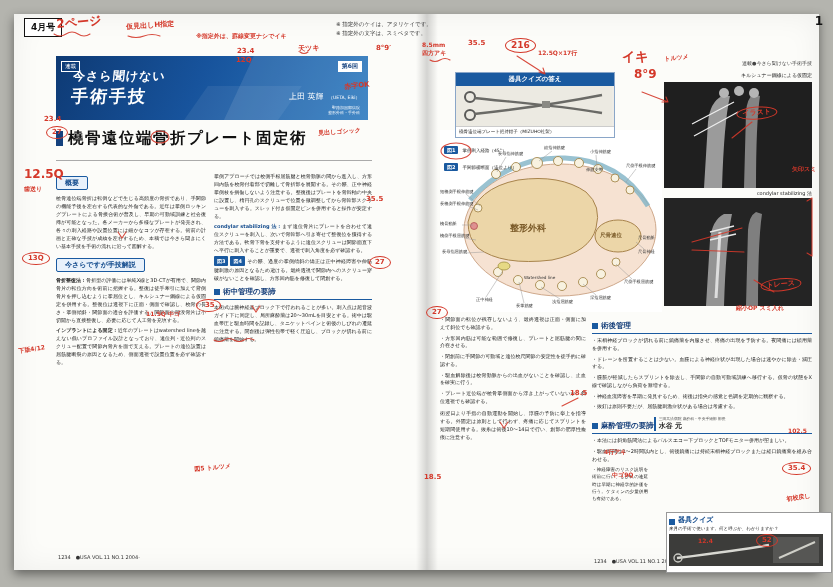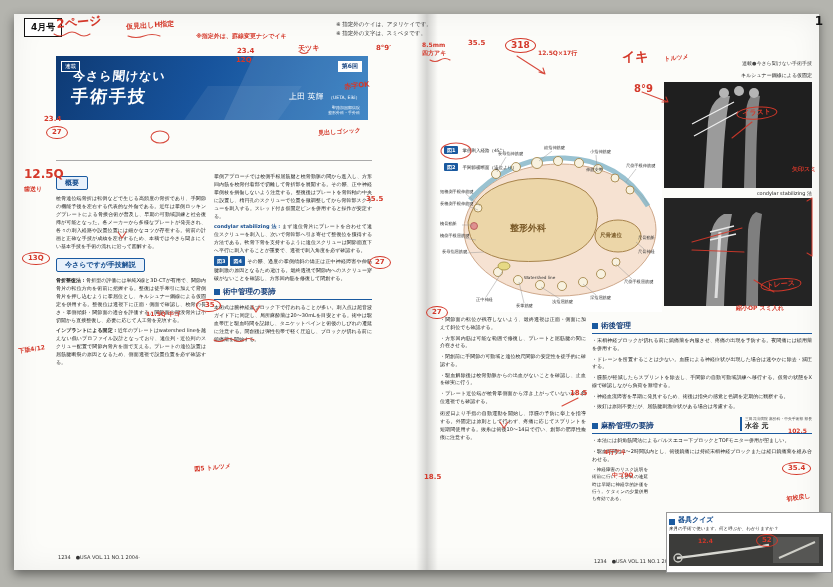--- a/index.html
+++ b/index.html
@@ -57,21 +57,21 @@
   .qa-box{position:absolute;left:455px;top:72px;width:158px;border:1px solid #8aa6c8;background:#fff;z-index:4;}
   .qa-title{background:#1a5aa0;color:#fff;font-size:6.5px;font-weight:bold;text-align:center;padding:2px 0;}
   .qa-photo{height:40px;background:#eeece6;border-bottom:1px solid #ccc;}
   .qa-cap{font-size:4.5px;padding:2px 3px;color:#222;line-height:1.4;}
   .diagram{position:absolute;left:440px;top:130px;width:222px;height:182px;background:#fff;}
   .dlabels{position:absolute;inset:0;}
   .dlabel{position:absolute;font-size:4.2px;color:#333;white-space:nowrap;line-height:1;}
   .bonelabel{position:absolute;font-weight:bold;color:#7a5a28;white-space:nowrap;}
   .xr-cap{position:absolute;font-size:5px;color:#222;width:148px;}
   .xr{position:absolute;width:148px;background:#222;}
-  .anes-head{display:flex;justify-content:space-between;align-items:flex-end;border-bottom:1px solid #1a5aa0;
+  .anes-head{display:flex;justify-content:flex-start;align-items:flex-end;border-bottom:1px solid #1a5aa0;
              padding-bottom:2px;margin:6px 0 3px;}
   .anes-title{display:flex;align-items:center;gap:3px;font-size:7.5px;font-weight:bold;color:#123c78;}
   .author-box{border-left:2px solid #1a5aa0;padding-left:3px;text-align:left;line-height:1.3;}
   .au-affil{font-size:3.8px;color:#555;}
   .au-name{font-size:7px;font-weight:bold;color:#222;}
   .narrow{width:56px;}
   .quiz-box{position:absolute;left:652px;top:498px;width:160px;border:1px solid #999;background:#fff;
             padding:2px;z-index:4;}
   .qz-head{display:flex;align-items:flex-end;gap:3px;font-size:7px;font-weight:bold;color:#114a8c;margin-bottom:1px;}
   .qz-q{font-size:4.5px;color:#222;line-height:1.4;margin-bottom:2px;}
@@ -97,20 +97,24 @@
         <div class="l2">手術手技</div>
       </div>
       <div class="banner-author">
         <div><span class="ba-name">上田 英輝</span>
              <span class="ba-sub">（UETA, Eiki）</span></div>
         <div class="ba-affil">聖路加国際病院</div>
         <div class="ba-affil">整形外科・手外科</div>
       </div>
     </div>
 
+    <h1 class="article-title" style="left:42px;top:114px;">
+      <span class="tmark"></span>
+      <span>橈骨遠位端骨折プレート固定術</span>
+    </h1>
     <div class="title-rule" style="left:42px;top:146px;"></div>
 
     <div class="col" style="left:200px;top:156px;width:158px;height:382px;">
       <p class="body">掌側アプローチでは橈側手根屈筋腱と橈骨動脈の間から進入し、方形回内筋を橈骨付着部で切離して骨折部を展開する。その際、正中神経掌側枝を損傷しないよう注意する。整復後はプレートを骨幹軸の中央に設置し、楕円孔のスクリューで位置を微調整してから骨幹部スクリューを刺入する。スレッド付き仮固定ピンを併用すると操作が安定する。</p>
       <p class="body">
         <span class="bold blue">condylar stabilizing 法：</span><span>まず遠位骨片にプレートを合わせて遠位スクリューを刺入し、次いで骨幹部へ引き寄せて整復位を獲得する方法である。軟骨下骨を支持するように遠位スクリューは関節面直下へ平行に刺入することが重要で、透視で刺入角度を必ず確認する。</span>
       </p>
       <p class="body">
         <span class="figtag">図3</span><span class="figtag">図4</span><span>その際、過度の掌側傾斜の矯正は正中神経障害や伸筋腱刺激の原因となるため避ける。最終透視で関節内へのスクリュー穿破がないことを確認し、方形回内筋を修復して閉創する。</span>
       </p>
@@ -130,20 +134,34 @@
       </p>
       <p class="body">
         <span class="bold">インプラントによる固定：</span><span>近年のプレートはwatershed lineを越えない低いプロファイル設計となっており、遠位列・近位列のスクリュー配置で関節内骨片を面で支える。プレートの遠位設置は屈筋腱断裂の原因となるため、側面透視で設置位置を必ず確認する。</span>
       </p>
     </div>
 
     <div class="footer" style="left:44px;top:540px;">1234　●USA VOL.11 NO.1 2004-</div>
 
     <div class="running-head" style="left:674px;top:46px;">連載●今さら聞けない手術手技</div>
 
+    <div class="qa-box" style="left:441px;top:58px;">
+      <div class="qa-title">器具クイズの答え</div>
+      <div class="qa-photo">
+        <svg width="156" height="40" viewBox="0 0 156 40">
+          <rect x="0" y="0" width="156" height="40" fill="#eceae2"></rect>
+          <circle cx="14" cy="29" r="5" fill="none" stroke="#5a5a58" stroke-width="2"></circle>
+          <circle cx="14" cy="11" r="5" fill="none" stroke="#5a5a58" stroke-width="2"></circle>
+          <path d="M18,28 C55,24 100,18 146,9" fill="none" stroke="#6a6a66" stroke-width="2.4"></path>
+          <path d="M18,12 C55,16 100,19 146,27" fill="none" stroke="#6a6a66" stroke-width="2.4"></path>
+          <rect x="86" y="15" width="8" height="7" fill="#8a8a84"></rect>
+        </svg>
+      </div>
+      <div class="qa-cap">橈骨遠位端プレート把持鉗子（MIZUHO社製）</div>
+    </div>
 
     <div class="diagram" style="left:426px;top:116px;">
       <svg width="222" height="182" viewBox="0 0 222 182">
         <ellipse cx="120" cy="100" rx="96" ry="66" fill="#f6e2d2" stroke="#cfa98c" stroke-width="1"></ellipse>
         <path d="M30,70 Q70,26 125,28 Q180,30 208,76" fill="none" stroke="#7fb3c6" stroke-width="5" opacity="0.8"></path>
         <path d="M28,92 Q36,58 78,50 Q120,44 146,62 Q162,76 156,98 Q150,122 112,130 Q62,136 38,118 Q28,108 28,92 Z" fill="#ecd6a8" stroke="#a8844c" stroke-width="1"></path>
         <ellipse cx="178" cy="106" rx="23" ry="16" fill="#ecd6a8" stroke="#a8844c" stroke-width="1"></ellipse>
         <g fill="#f8f2e0" stroke="#9c7c3c" stroke-width="0.8">
           <circle cx="56" cy="44" r="4.5"></circle>
             <circle cx="76" cy="37" r="4.5"></circle>
@@ -344,25 +362,25 @@
       <span class="annot circ" style="left: 22px; top: 252px; font-size: 7px;">13Q</span>
       <span class="annot" style="left: 18px; top: 348px; font-size: 6px; transform: rotate(-8deg);">下版4/12</span>
       <span class="annot" style="left: 146px; top: 311px; font-size: 6px;">11.5Q 中ゴ</span>
       <span class="annot circ" style="left: 196px; top: 299px; font-size: 7px; padding-left: 8px;">35</span>
       <span class="annot" style="left: 366px; top: 196px; font-size: 7px;">35.5</span>
       <span class="annot circ" style="left: 369px; top: 256px; font-size: 7px;">27</span>
       <span class="annot" style="left: 194px; top: 466px; font-size: 6px; transform: rotate(-5deg);">図5 トルツメ</span>
       <span class="annot" style="left: 422px; top: 42px; font-size: 6px;">8.5mm</span>
       <span class="annot" style="left: 422px; top: 50px; font-size: 6px;">四方アキ</span>
       <span class="annot" style="left: 468px; top: 40px; font-size: 7px;">35.5</span>
-      <span class="annot circ" style="left: 505px; top: 38px; font-size: 9px;">318</span>
+      <span class="annot circ" style="left: 505px; top: 38px; font-size: 9px;">216</span>
       <span class="annot" style="left: 538px; top: 50px; font-size: 6px;">12.5Q×17行</span>
       <span class="annot" style="left: 622px; top: 50px; font-size: 13px;">イキ</span>
       <span class="annot" style="left: 664px; top: 56px; font-size: 6px; transform: rotate(-6deg);">トルツメ</span>
-      <span class="annot" style="left: 634px; top: 84px; font-size: 10px;">8°9</span>
+      <span class="annot" style="left: 634px; top: 68px; font-size: 12px;">8°9</span>
       <span class="annot circ" style="left: 736px; top: 108px; font-size: 7px; transform: rotate(-4deg);">イラスト</span>
       <span class="annot" style="left: 792px; top: 166px; font-size: 6px;">矢印スミ</span>
       <span class="annot circ" style="left: 760px; top: 280px; font-size: 7px; transform: rotate(-5deg);">トレース</span>
       <span class="annot" style="left: 736px; top: 305px; font-size: 6px;">縮小OP スミ入れ</span>
       <span class="annot circ" style="left: 426px; top: 306px; font-size: 7px;">27</span>
       <span class="annot" style="left: 570px; top: 390px; font-size: 7px;">18.5</span>
       <span class="annot" style="left: 604px; top: 449px; font-size: 6px;">4行アキ</span>
       <span class="annot" style="left: 424px; top: 474px; font-size: 7px;">18.5</span>
       <span class="annot" style="left: 612px; top: 472px; font-size: 6px;">中ゴ9Q</span>
       <span class="annot circ" style="left: 782px; top: 462px; font-size: 7px;">35.4</span>

